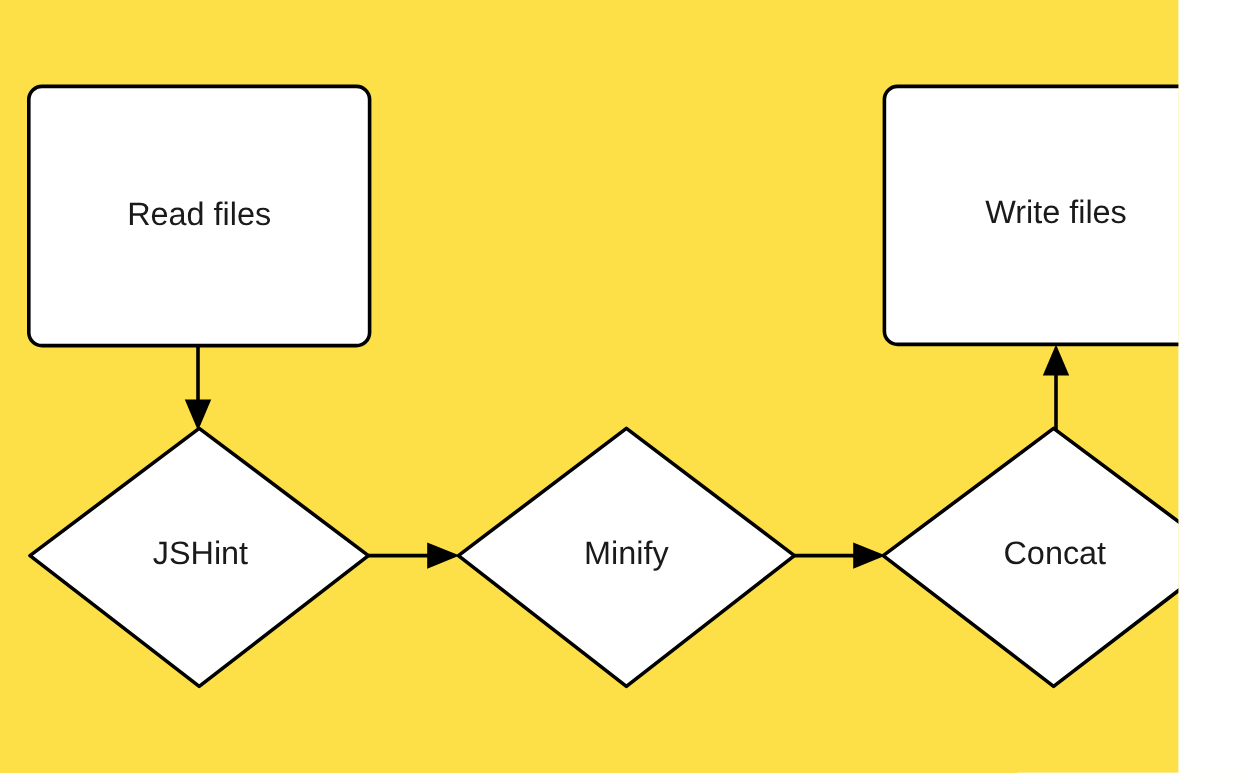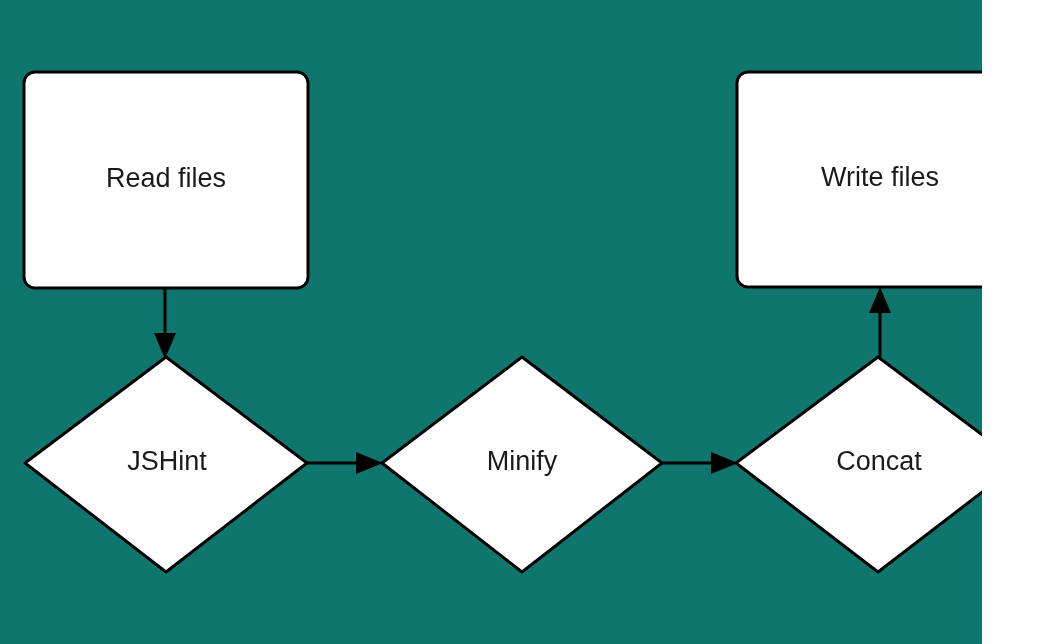--- a/index.html
+++ b/index.html
@@ -8,21 +8,21 @@
     padding: 0;
     background: #ffffff;
   }
   body {
     font-family: "Liberation Sans", sans-serif;
   }
   #canvas {
     position: relative;
     width: 982px;
     height: 644px;
-    background: #0f766e;
+    background: #fde047;
     overflow: hidden;
     text-align: right;
   }
   #flow-svg {
     position: absolute;
     top: 0;
     left: 0;
     width: 1042px;
     height: 644px;
   }

